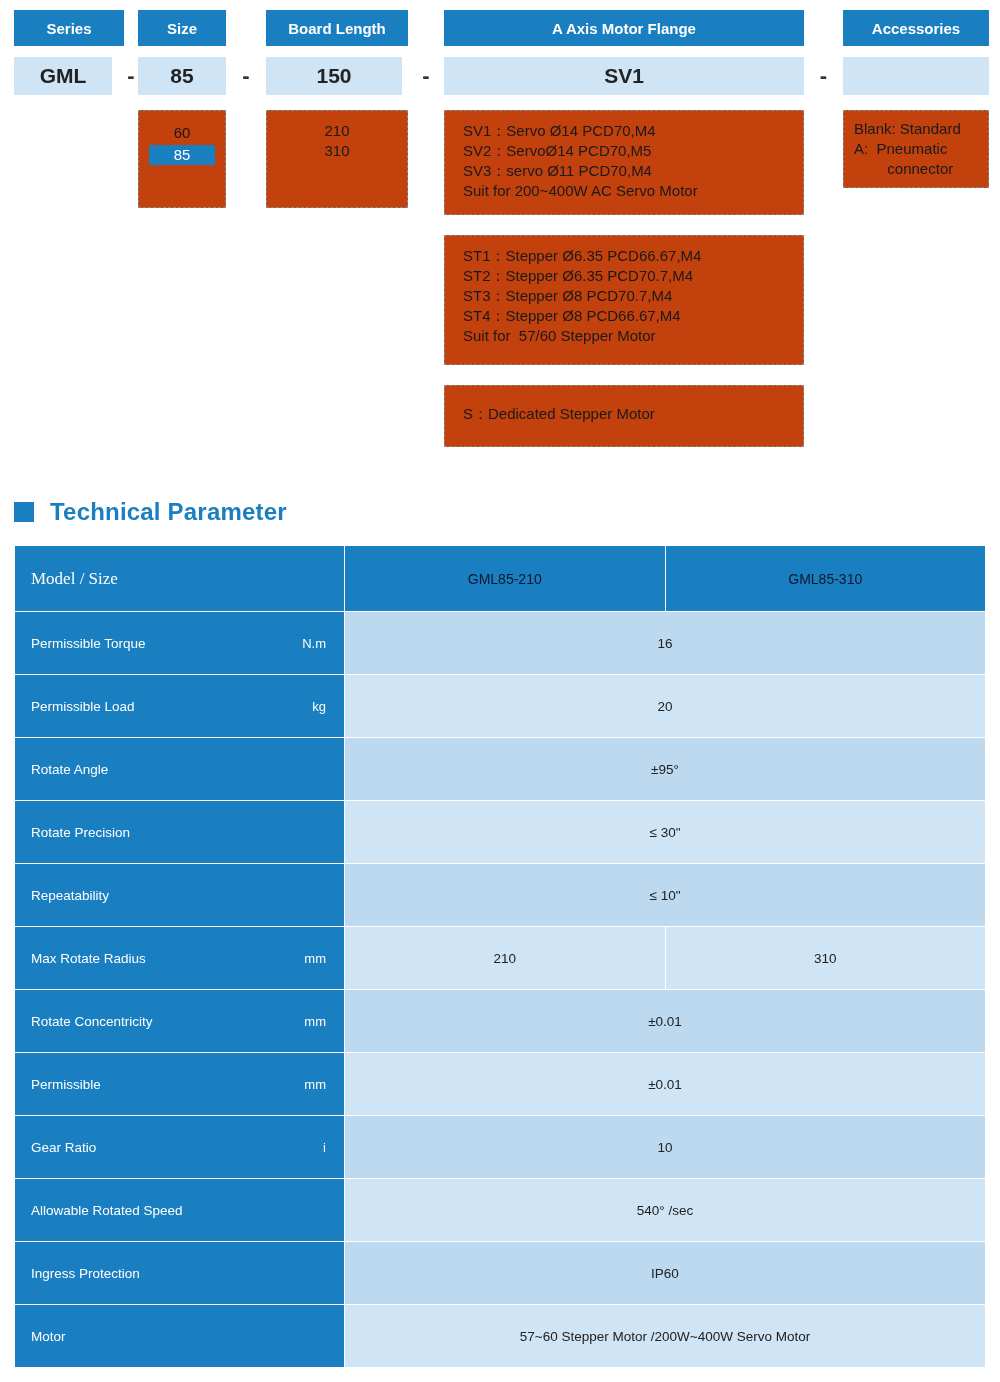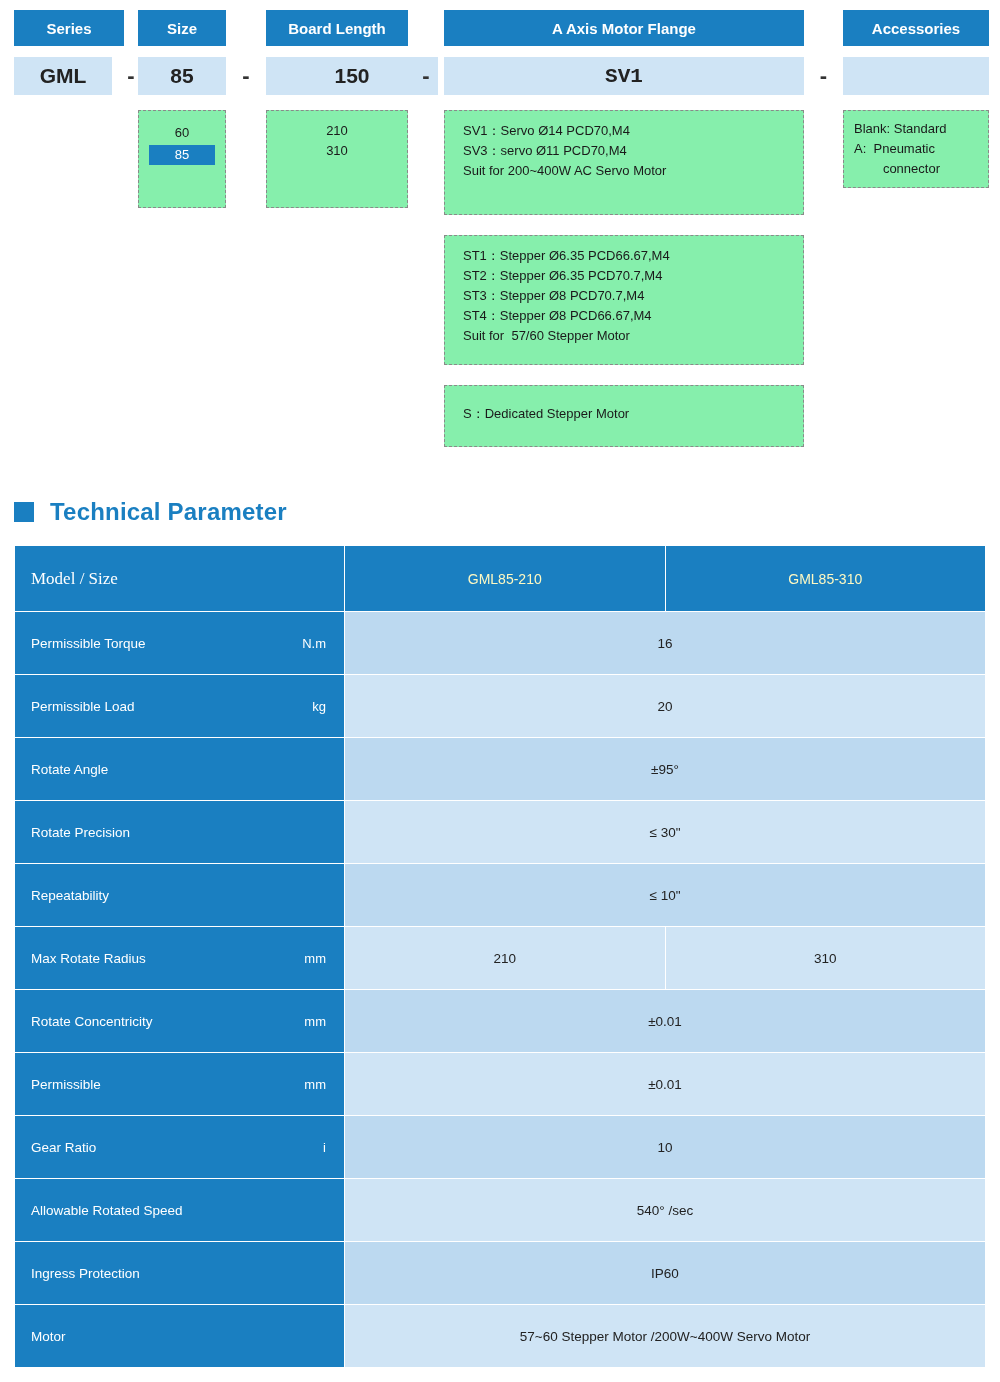--- a/index.html
+++ b/index.html
@@ -54,22 +54,22 @@
     color: #333;
     display: flex;
     align-items: center;
     justify-content: center;
     height: 38px;
   }
   .optbox {
     position: absolute;
     border: 1px dashed #8a8a8a;
     box-sizing: border-box;
-    background: #86efac;
-    font-size: 13px;
+    background: #c2410c;
+    font-size: 15px;
     color: #1a1a1a;
     padding: 8px 10px;
     line-height: 20px;
   }
   .optbox.center {
     text-align: center;
   }
   .opt-line {
     white-space: pre;
   }
@@ -151,61 +151,62 @@
   .hdr-row td {
     height: 66px;
   }
   .hdr-row .c-label {
     background: #1a7fc1;
     font-family: "Liberation Serif", serif;
     font-size: 17px;
   }
   .hdr-row .c-val {
     background: #1a7fc1;
-    color: #fef9c3;
+    color: #0f172a;
     font-size: 14px;
   }
   .row-alt .c-val {
     background: #cfe4f5;
   }
 </style>
 </head>
 <body>
 
 <div class="order-wrap">
 
   <div class="hdr" style="left:14px; top:10px; width:110px;">Series</div>
   <div class="hdr" style="left:138px; top:10px; width:88px;">Size</div>
   <div class="hdr" style="left:266px; top:10px; width:142px;">Board Length</div>
   <div class="hdr" style="left:444px; top:10px; width:360px;">A Axis Motor Flange</div>
   <div class="hdr" style="left:843px; top:10px; width:146px;">Accessories</div>
 
   <div class="val" style="left:14px; top:57px; width:98px;">GML</div>
   <div class="val" style="left:138px; top:57px; width:88px;">85</div>
-  <div class="val" style="left:266px; top:57px; width:172px;">150</div>
-  <div class="val" style="left:444px; top:57px; width:360px;font-family:Liberation Mono, monospace;">SV1</div>
+  <div class="val" style="left:266px; top:57px; width:136px;">150</div>
+  <div class="val" style="left:444px; top:57px; width:360px;">SV1</div>
   <div class="val" style="left:843px; top:57px; width:146px;"></div>
 
   <div class="dash" style="left:124px; top:57px; width:14px;">-</div>
   <div class="dash" style="left:226px; top:57px; width:40px;">-</div>
   <div class="dash" style="left:408px; top:57px; width:36px;">-</div>
   <div class="dash" style="left:804px; top:57px; width:39px;">-</div>
 
   <div class="optbox center" style="left:138px; top:110px; width:88px; height:98px; padding-top:12px;">
     <span class="opt-plain">60</span>
     <span class="opt-sel">85</span>
   </div>
 
   <div class="optbox center" style="left:266px; top:110px; width:142px; height:98px; padding-top:10px;">
     <span class="opt-plain">210</span>
     <span class="opt-plain">310</span>
   </div>
 
   <div class="optbox" style="left:444px; top:110px; width:360px; height:105px; padding-left:18px; padding-top:10px;">
     <div class="opt-line">SV1：Servo Ø14 PCD70,M4</div>
+    <div class="opt-line">SV2：ServoØ14 PCD70,M5</div>
     <div class="opt-line">SV3：servo Ø11 PCD70,M4</div>
     <div class="opt-line">Suit for 200~400W AC Servo Motor</div>
   </div>
 
   <div class="optbox" style="left:444px; top:235px; width:360px; height:130px; padding-left:18px; padding-top:10px;">
     <div class="opt-line">ST1：Stepper Ø6.35 PCD66.67,M4</div>
     <div class="opt-line">ST2：Stepper Ø6.35 PCD70.7,M4</div>
     <div class="opt-line">ST3：Stepper Ø8 PCD70.7,M4</div>
     <div class="opt-line">ST4：Stepper Ø8 PCD66.67,M4</div>
     <div class="opt-line">Suit for  57/60 Stepper Motor</div>

